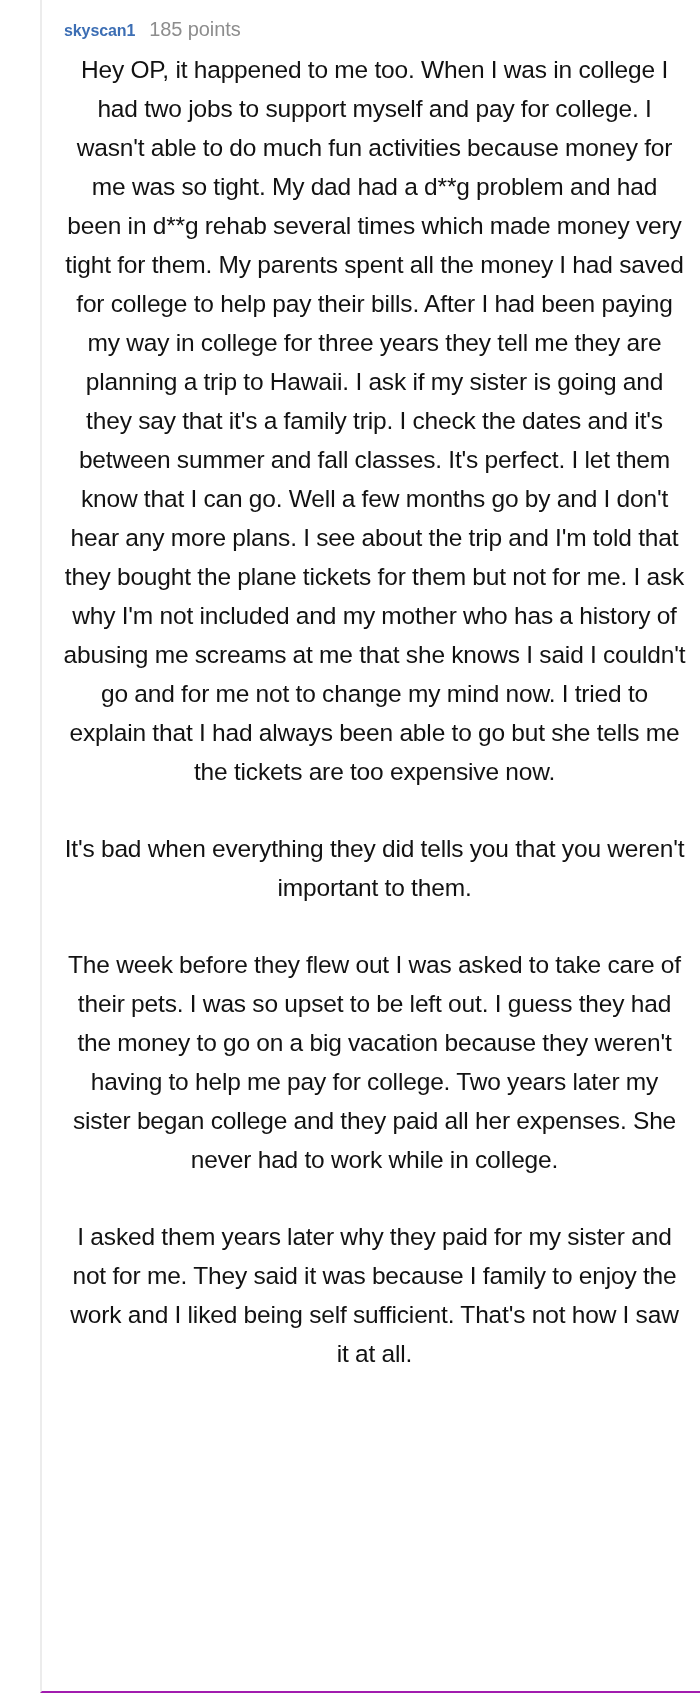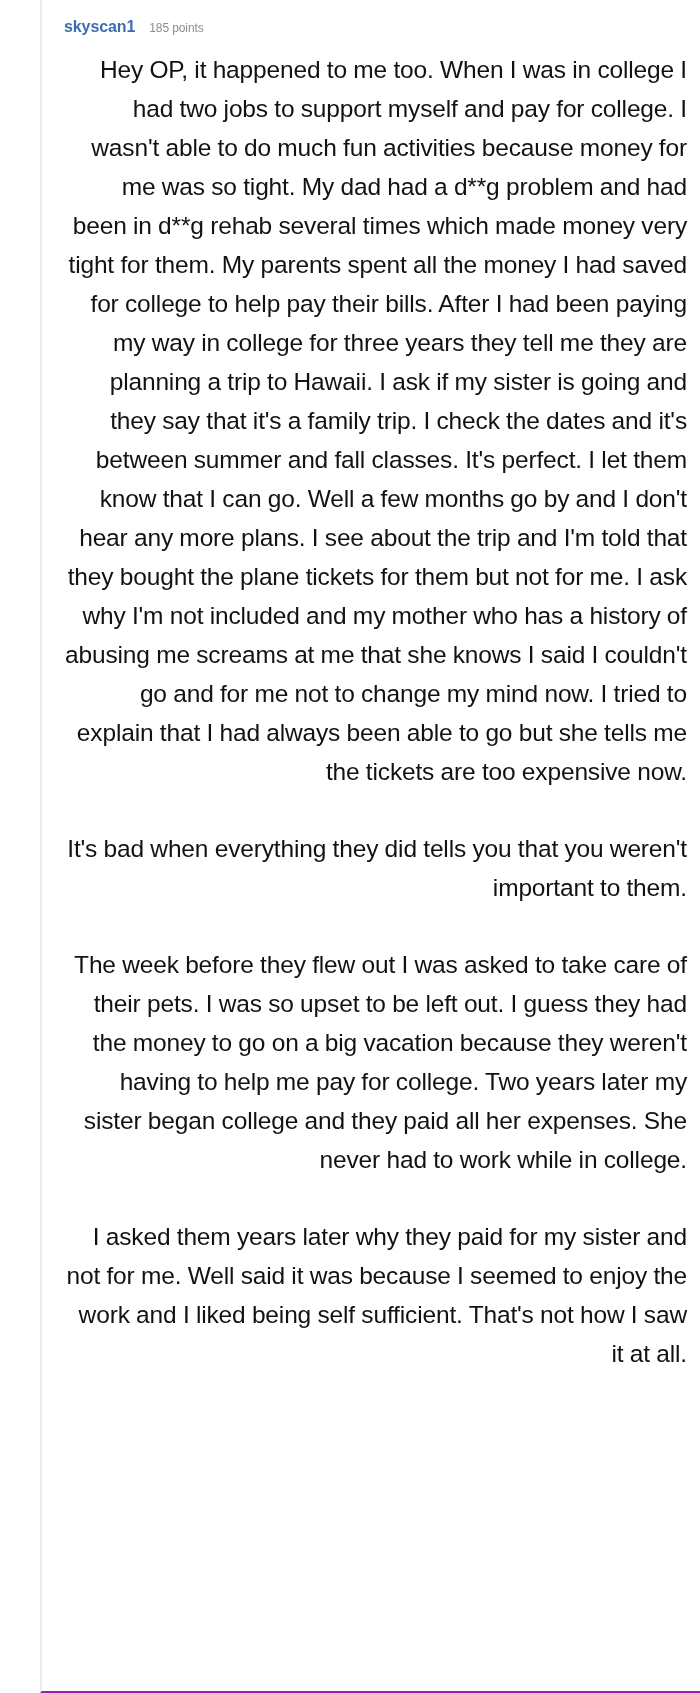--- a/index.html
+++ b/index.html
@@ -38,55 +38,55 @@
 
   .comment-author {
     font-size: 16px;
     font-weight: bold;
     color: #3c6eb4;
     letter-spacing: -0.1px;
     text-decoration: none;
   }
 
   .comment-score {
-    font-size: 12px;
+    font-size: 20px;
     color: #8d8d8d;
     font-weight: normal;
     letter-spacing: -0.1px;
     text-align: center;
   }
 
   .comment-body {
     margin: 0;
   }
 
   .comment-body p {
     margin: 0 0 38px 0;
     font-size: 24.5px;
     line-height: 39px;
     color: #121212;
     letter-spacing: -0.15px;
     word-spacing: -0.3px;
-    text-align: right;
+    text-align: center;
   }
 
   .comment-body p:last-child {
     margin-bottom: 0;
   }
 </style>
 </head>
 <body>
 
 <div class="comment-card">
 
   <div class="comment-meta">
     <span class="comment-author">skyscan1</span>
     <span class="comment-score">185 points</span>
   </div>
 
   <div class="comment-body">
     <p>Hey OP, it happened to me too. When I was in college I had two jobs to support myself and pay for college. I wasn't able to do much fun activities because money for me was so tight. My dad had a d**g problem and had been in d**g rehab several times which made money very tight for them. My parents spent all the money I had saved for college to help pay their bills. After I had been paying my way in college for three years they tell me they are planning a trip to Hawaii. I ask if my sister is going and they say that it's a family trip. I check the dates and it's between summer and fall classes. It's perfect. I let them know that I can go. Well a few months go by and I don't hear any more plans. I see about the trip and I'm told that they bought the plane tickets for them but not for me. I ask why I'm not included and my mother who has a history of abusing me screams at me that she knows I said I couldn't go and for me not to change my mind now. I tried to explain that I had always been able to go but she tells me the tickets are too expensive now.</p>
     <p>It's bad when everything they did tells you that you weren't important to them.</p>
     <p>The week before they flew out I was asked to take care of their pets. I was so upset to be left out. I guess they had the money to go on a big vacation because they weren't having to help me pay for college. Two years later my sister began college and they paid all her expenses. She never had to work while in college.</p>
-    <p>I asked them years later why they paid for my sister and not for me. Well said it was because I seemed to enjoy the work and I liked being self sufficient. That's not how I saw it at all.</p>
+    <p>I asked them years later why they paid for my sister and not for me. They said it was because I family to enjoy the work and I liked being self sufficient. That's not how I saw it at all.</p>
   </div>
 
 </div>
 
 </body></html>

